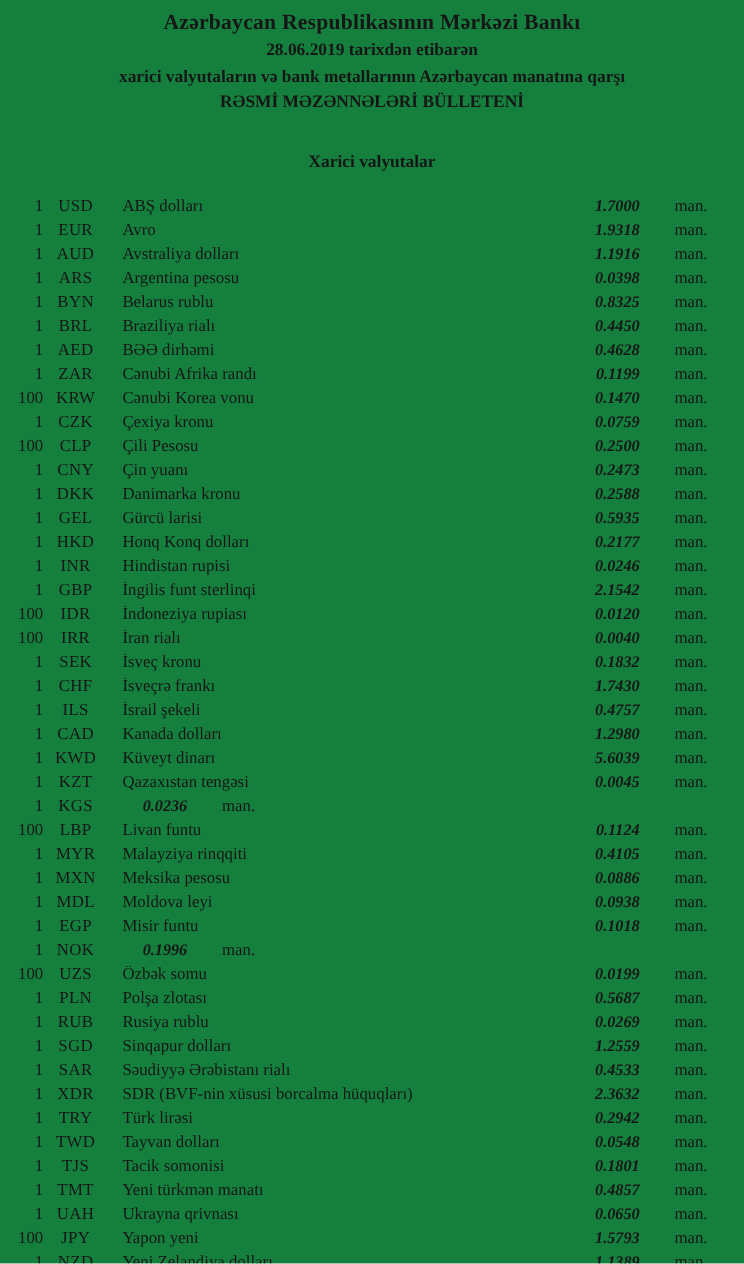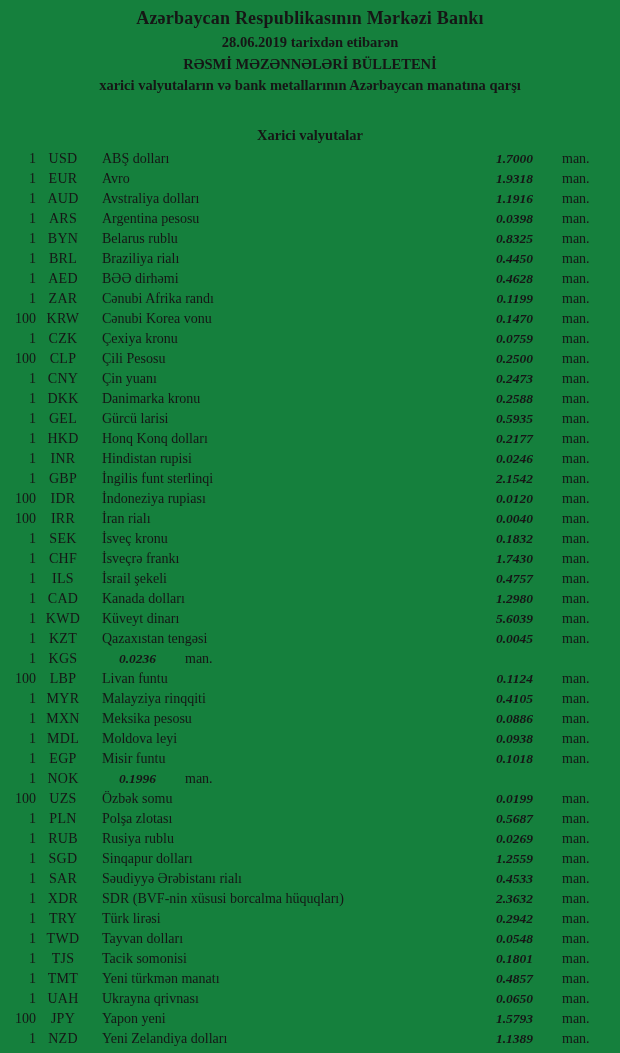--- a/index.html
+++ b/index.html
@@ -25,21 +25,21 @@
     font-weight: bold;
     letter-spacing: 0.2px;
   }
   .sub {
     font-size: 14.5px;
     line-height: 21.5px;
     font-weight: bold;
   }
   .section-title {
     margin-top: 28px;
-    margin-bottom: 6px;
+    margin-bottom: 19px;
     text-align: center;
     font-size: 14.5px;
     line-height: 20px;
     font-weight: bold;
   }
   .rates { width: 620px; }
   .row {
     display: flex;
     align-items: baseline;
     height: 20px;
@@ -79,22 +79,22 @@
     flex: 0 0 auto;
   }
 </style>
 </head>
 <body>
 
 <div class="page">
   <div class="hdr">
     <div class="bank-title">Azərbaycan Respublikasının Mərkəzi Bankı</div>
     <div class="sub">28.06.2019 tarixdən etibarən</div>
+    <div class="sub">xarici valyutaların və bank metallarının Azərbaycan manatına qarşı</div>
     <div class="sub">RƏSMİ MƏZƏNNƏLƏRİ BÜLLETENİ</div>
-    <div class="sub">xarici valyutaların və bank metallarının Azərbaycan manatına qarşı</div>
   </div>
 
   <div class="section-title">Xarici valyutalar</div>
 
   <div class="rates" id="rates">
     <div class="row">
       <span class="qty">1</span>
       <span class="code">USD</span>
       <span class="name">ABŞ dolları</span>
       <span class="rate">1.7000</span>

